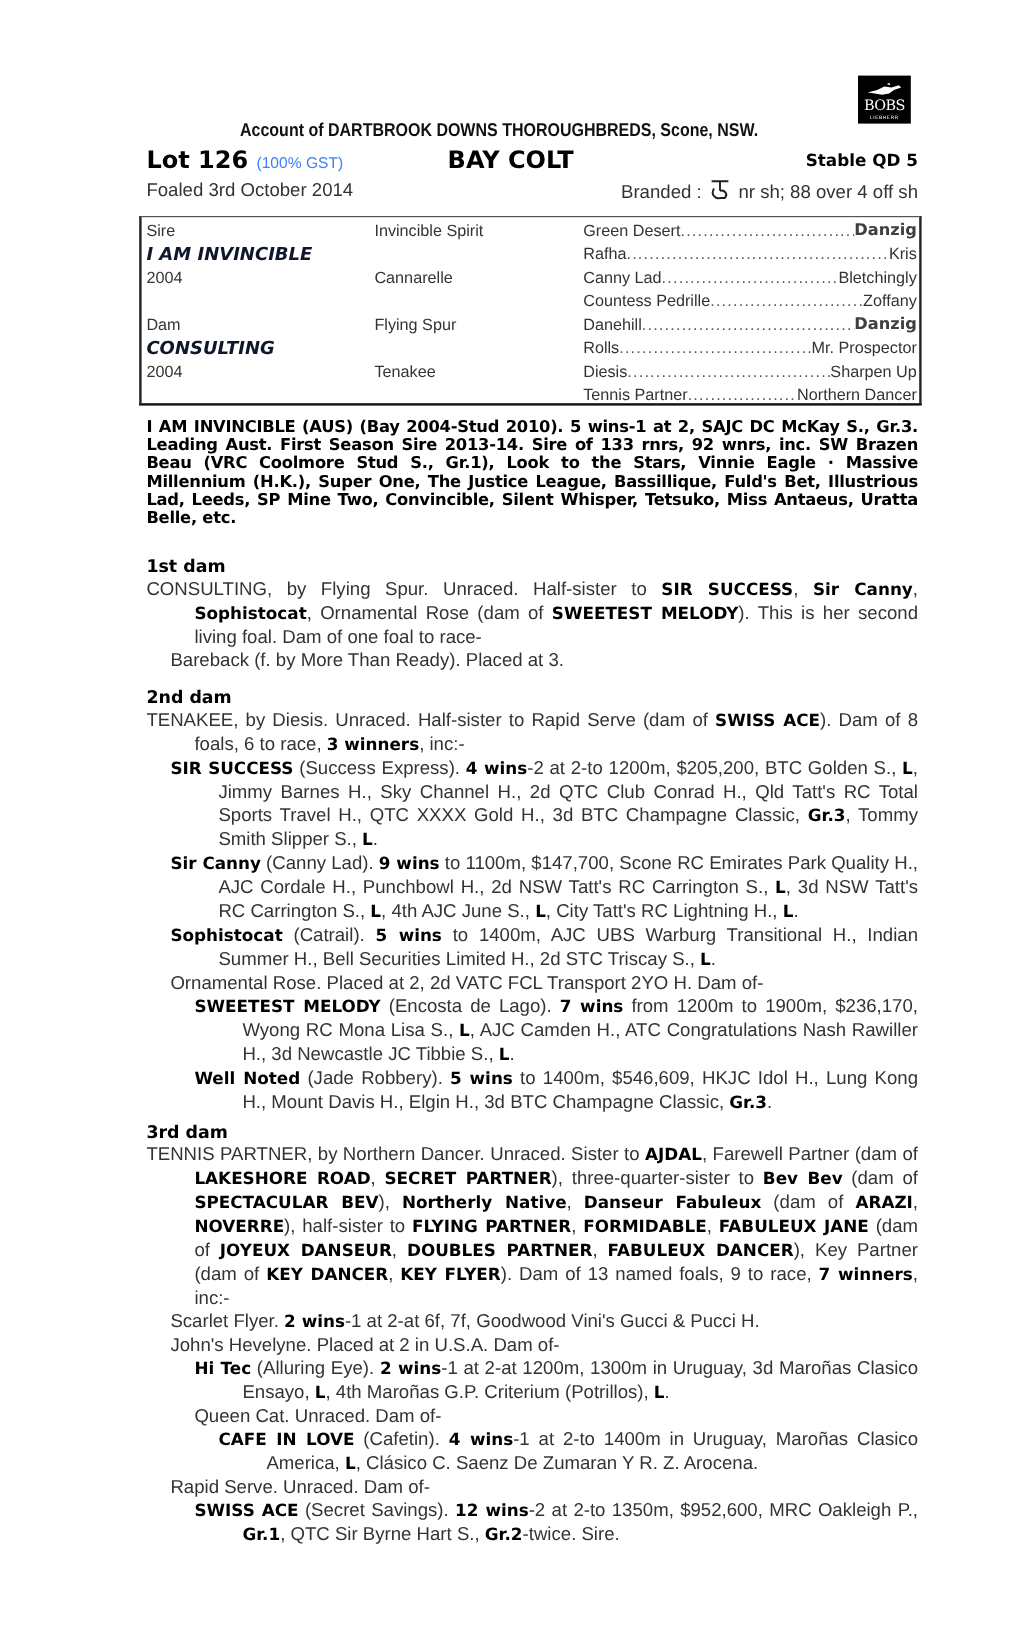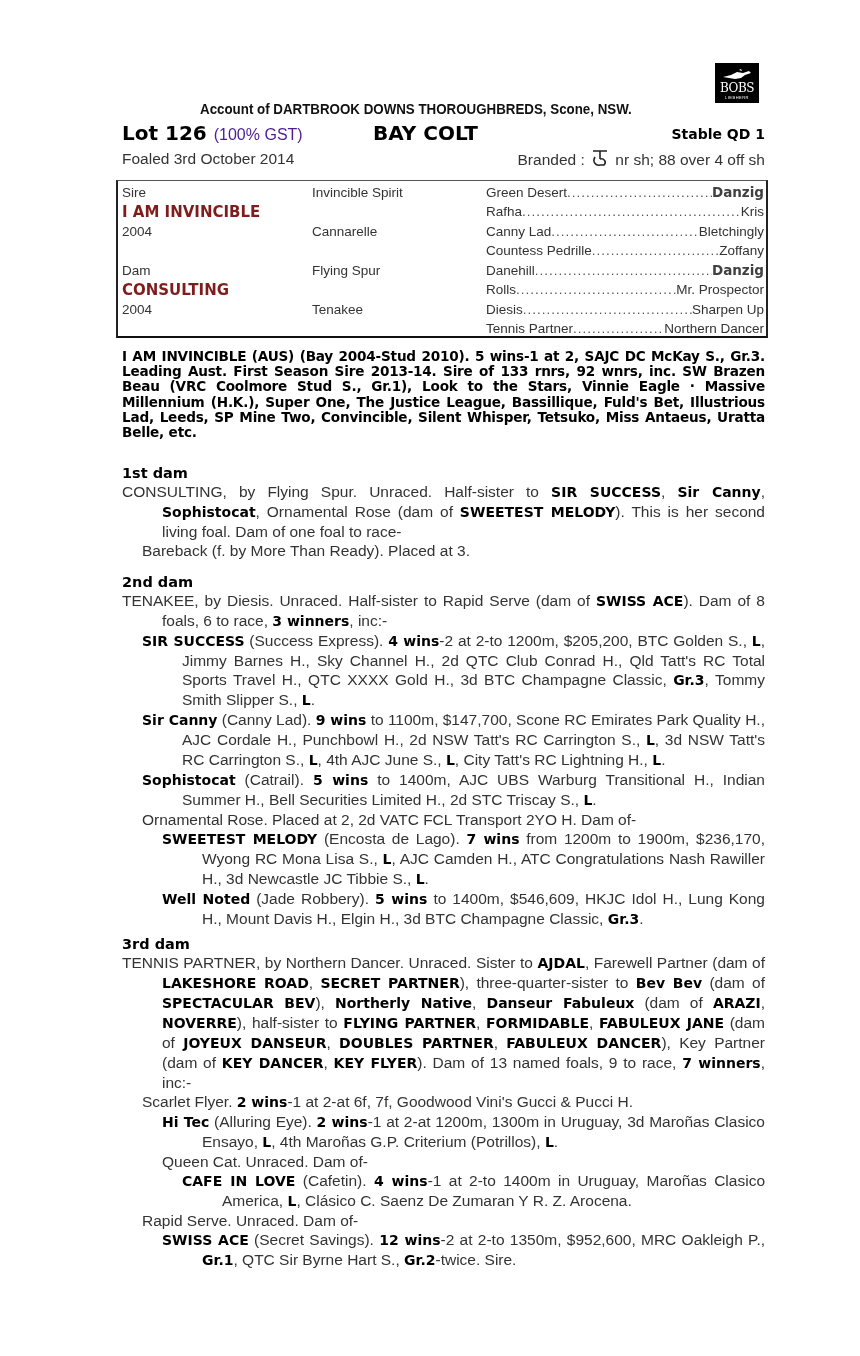--- a/index.html
+++ b/index.html
@@ -13,34 +13,34 @@
   .logo .bird { position:absolute; left:6px; top:6px; width:32px; height:12px; }
   .logo .bobs { position:absolute; left:0; top:18px; width:44px; font-family:"DejaVu Serif", serif;
                 font-size:12px; letter-spacing:-0.5px; line-height:14px; }
   .logo .sub { position:absolute; left:0; top:32px; width:44px; font-size:4px; line-height:5px; letter-spacing:0.5px; }
 
   .account { position:absolute; left:200px; top:100px; font-family:"Liberation Sans", sans-serif; font-weight:bold;
              font-size:15.5px; color:#111; transform:scaleX(0.86); transform-origin:left center; white-space:nowrap; }
 
   .row-lot { position:absolute; left:122px; top:121px; width:643px; height:26px; }
   .lot { position:absolute; left:0; top:0; font-family:"DejaVu Sans", sans-serif; font-weight:bold; font-size:20px; color:#000; white-space:nowrap; }
-  .gst { font-family:"Liberation Sans", sans-serif; font-weight:normal; font-size:16px; color:#4c1d95; }
+  .gst { font-family:"Liberation Sans", sans-serif; font-weight:normal; font-size:13px; color:#3b82f6; }
   .colt { position:absolute; left:251px; top:0; font-family:"DejaVu Sans", sans-serif; font-weight:bold; font-size:20px; color:#000; white-space:nowrap; }
   .stable { position:absolute; right:0; top:5px; font-family:"DejaVu Sans", sans-serif; font-weight:bold; font-size:14px; color:#000; white-space:nowrap; }
 
   .row-foaled { position:absolute; left:122px; top:150px; width:643px; height:20px; font-size:15.5px; color:#333; }
   .foaled { position:absolute; left:0; top:0; white-space:nowrap; }
   .branded { position:absolute; right:0; top:0; white-space:nowrap; }
   .brand-mark { display:inline-block; vertical-align:-2px; margin:0 2px; }
 
   
   .ped { position:absolute; left:116px; top:180px; width:648px; height:155px;
          border-top:1px solid #555; border-left:2px solid #222; border-right:2px solid #222; border-bottom:2px solid #111; }
   .ped .cell { position:absolute; font-size:13.5px; color:#333; white-space:nowrap; line-height:19px; }
-  .ped .big { font-family:"DejaVu Sans", sans-serif; font-weight:bold; font-size:15px; color:#7f1d1d; }
+  .ped .big { font-family:"DejaVu Sans", sans-serif; font-weight:bold; font-size:15px; color:#0f172a;font-style:italic; }
   .ped .gg { position:absolute; left:368px; width:278px; font-size:13.5px; color:#333; line-height:19px; display:flex; white-space:nowrap; }
   .ped .gg .name { flex:0 0 auto; }
   .ped .gg .dots { flex:1 1 auto; overflow:hidden; letter-spacing:1px; color:#555; }
   .ped .gg .dots::after { content:"......................................................................................................................"; }
   .ped .gg .sire { flex:0 0 auto; }
   .ped .gg .sire.bold { font-family:"DejaVu Sans", sans-serif; font-weight:bold; color:#404040; font-size:13.5px; }
 
   
   .sirepara { position:absolute; left:122px; top:349px; width:643px; font-family:"DejaVu Sans", sans-serif; font-weight:bold;
               font-size:13.6px; line-height:15.2px; color:#000; text-align:justify; letter-spacing:-0.2px; }
@@ -70,21 +70,21 @@
 </div>
 
 <div class="account">Account of DARTBROOK DOWNS THOROUGHBREDS, Scone, NSW.</div>
 
 <div class="row-lot">
   <div class="lot">
     <span>Lot 126</span>
     <span class="gst">(100% GST)</span>
   </div>
   <div class="colt">BAY COLT</div>
-  <div class="stable">Stable QD 1</div>
+  <div class="stable">Stable QD 5</div>
 </div>
 
 <div class="row-foaled">
   <div class="foaled">Foaled 3rd October 2014</div>
   <div class="branded">
     <span>Branded :</span>
     <svg class="brand-mark" width="18" height="17" viewBox="0 0 18 17">
       <path d="M2 1 H16 M9 1 V9 M4 7 C1 12 5 16 9 15 M9 9 C13 8 16 12 13 15 L9 15" stroke="#222" stroke-width="1.6" fill="none"></path>
     </svg>
     <span>nr sh; 88 over 4 off sh</span>
@@ -169,20 +169,21 @@
   <div class="p lvl2"><span class="b">SWEETEST MELODY</span><span> (Encosta de Lago). </span><span class="b">7 wins</span><span> from 1200m to 1900m, $236,170, Wyong RC Mona Lisa S., </span><span class="b">L</span><span>, AJC Camden H., ATC Congratulations Nash Rawiller H., 3d Newcastle JC Tibbie S., </span><span class="b">L</span><span>.</span></div>
 
   <div class="p lvl2"><span class="b">Well Noted</span><span> (Jade Robbery). </span><span class="b">5 wins</span><span> to 1400m, $546,609, HKJC Idol H., Lung Kong H., Mount Davis H., Elgin H., 3d BTC Champagne Classic, </span><span class="b">Gr.3</span><span>.</span></div>
 </div>
 
 <div class="sec" style="top:935px;">
   <h3>3rd dam</h3>
   <div class="p lvl0"><span>TENNIS PARTNER, by Northern Dancer. Unraced. Sister to </span><span class="b">AJDAL</span><span>, Farewell Partner (dam of </span><span class="b">LAKESHORE ROAD</span><span>, </span><span class="b">SECRET PARTNER</span><span>), three-quarter-sister to </span><span class="b">Bev Bev</span><span> (dam of </span><span class="b">SPECTACULAR BEV</span><span>), </span><span class="b">Northerly Native</span><span>, </span><span class="b">Danseur Fabuleux</span><span> (dam of </span><span class="b">ARAZI</span><span>, </span><span class="b">NOVERRE</span><span>), half-sister to </span><span class="b">FLYING PARTNER</span><span>, </span><span class="b">FORMIDABLE</span><span>, </span><span class="b">FABULEUX JANE</span><span> (dam of </span><span class="b">JOYEUX DANSEUR</span><span>, </span><span class="b">DOUBLES PARTNER</span><span>, </span><span class="b">FABULEUX DANCER</span><span>), Key Partner (dam of </span><span class="b">KEY DANCER</span><span>, </span><span class="b">KEY FLYER</span><span>). Dam of 13 named foals, 9 to race, </span><span class="b">7 winners</span><span>, inc:-</span></div>
 
   <div class="p lvl0b tl"><span>Scarlet Flyer. </span><span class="b">2 wins</span><span>-1 at 2-at 6f, 7f, Goodwood Vini's Gucci &amp; Pucci H.</span></div>
+  <div class="p lvl0b tl">John's Hevelyne. Placed at 2 in U.S.A. Dam of-</div>
 
   <div class="p lvl2"><span class="b">Hi Tec</span><span> (Alluring Eye). </span><span class="b">2 wins</span><span>-1 at 2-at 1200m, 1300m in Uruguay, 3d Maroñas Clasico Ensayo, </span><span class="b">L</span><span>, 4th Maroñas G.P. Criterium (Potrillos), </span><span class="b">L</span><span>.</span></div>
 
   <div class="p lvl2b tl">Queen Cat. Unraced. Dam of-</div>
 
   <div class="p lvl3"><span class="b">CAFE IN LOVE</span><span> (Cafetin). </span><span class="b">4 wins</span><span>-1 at 2-to 1400m in Uruguay, Maroñas Clasico America, </span><span class="b">L</span><span>, Clásico C. Saenz De Zumaran Y R. Z. Arocena.</span></div>
 
   <div class="p lvl0b tl">Rapid Serve. Unraced. Dam of-</div>
 
   <div class="p lvl2"><span class="b">SWISS ACE</span><span> (Secret Savings). </span><span class="b">12 wins</span><span>-2 at 2-to 1350m, $952,600, MRC Oakleigh P., </span><span class="b">Gr.1</span><span>, QTC Sir Byrne Hart S., </span><span class="b">Gr.2</span><span>-twice. Sire.</span></div>

